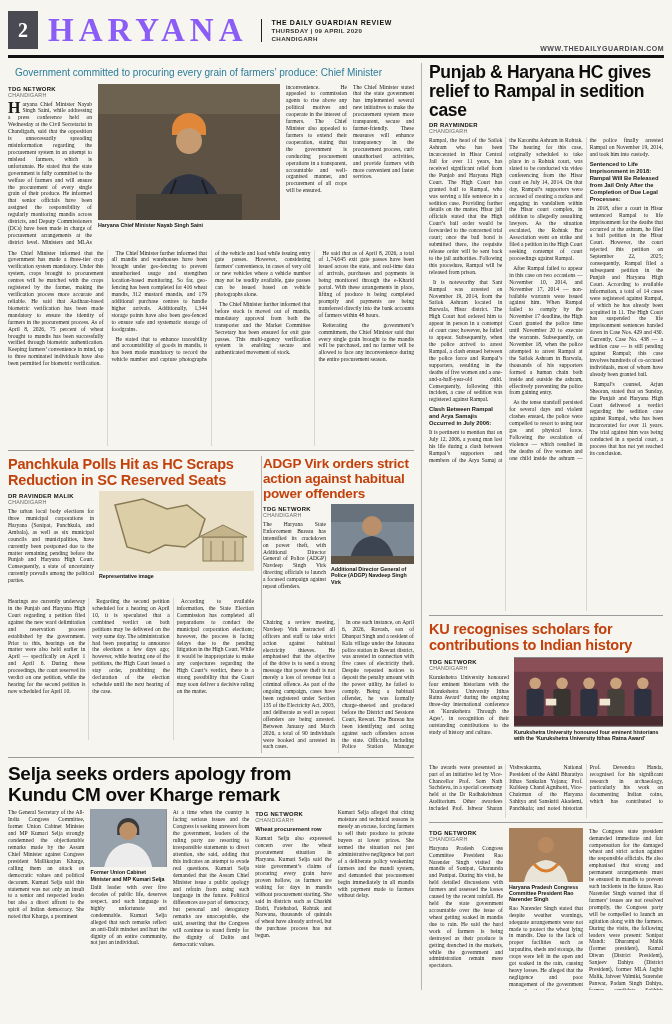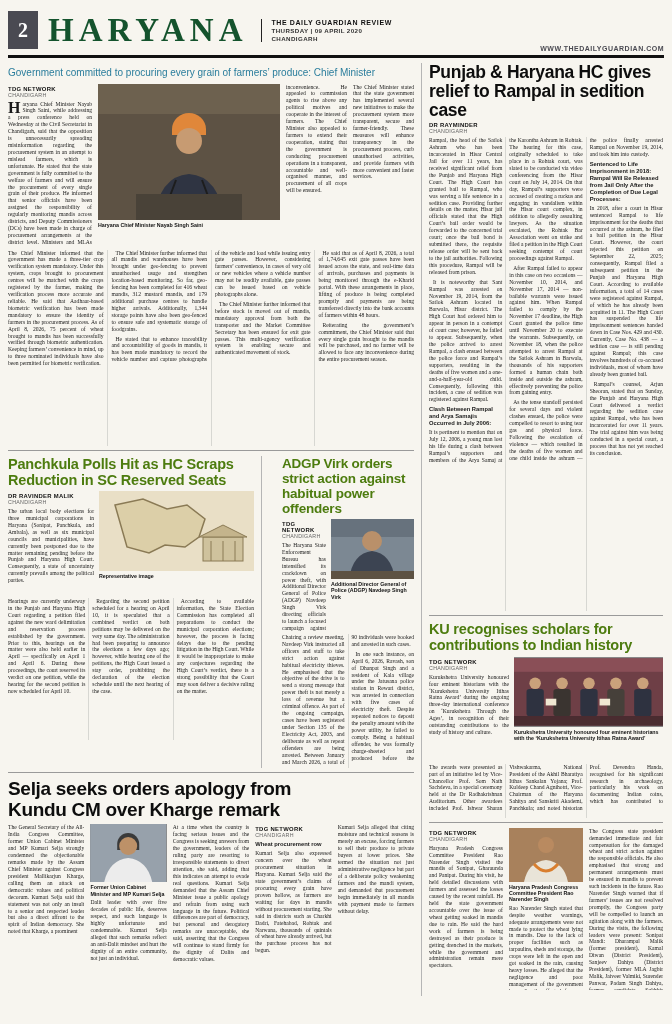--- a/index.html
+++ b/index.html
@@ -9,21 +9,21 @@
     background:#f7f5ef; color:#1a1a1a; overflow:hidden;
     font-family:"Liberation Serif", serif; padding:8px 8px 0 8px;
   }
   
   .masthead { display:flex; align-items:center; height:44px; }
   .pagenum {
     width:30px; height:38px; background:#4a4a52; color:#fff;
     font:700 20px/38px "Liberation Serif", serif; text-align:center; margin-right:10px;
   }
   .section-title {
-    font:700 33px/1 "Liberation Serif", serif; letter-spacing:5px; color:#14532d; margin-right:14px;
+    font:700 33px/1 "Liberation Serif", serif; letter-spacing:5px; color:#8b5cf6; margin-right:14px;
   }
   .mast-info { border-left:1.5px solid #222; padding-left:9px; }
   .mast-info div { font-family:"Liberation Sans", sans-serif; }
   .mi-review { font-size:7px; font-weight:700; letter-spacing:.6px; color:#111; }
   .mi-date   { font-size:6.2px; font-weight:700; color:#333; margin-top:1px; letter-spacing:.4px; }
   .mi-city   { font-size:6.2px; font-weight:700; color:#333; margin-top:1px; letter-spacing:.4px; }
   .website {
     margin-left:auto; align-self:flex-end; font:700 7px "Liberation Sans", sans-serif;
     color:#4a4a52; letter-spacing:.5px;
   }
@@ -54,35 +54,35 @@
   figcaption {
     font:700 5.3px/1.2 "Liberation Sans", sans-serif; color:#111;
     margin-top:2px; text-align:left;
   }
 
   
   .lead-headline {
     font:800 25px/1.05 "Liberation Sans", sans-serif; letter-spacing:-0.5px; color:#0d0d0d;
   }
   .lead-headline span { display:block; }
-  .deck { font:400 10px/1.2 "Liberation Sans", sans-serif; color:#2a7d9c; margin:4px 0 5px; }
+  .deck { font:400 10px/1.2 "Liberation Sans", sans-serif; color:#2a7d9c; margin:4px 7px 5px; }
   .lead-top { display:flex; gap:6px; height:162px; overflow:hidden; }
   .lead-c1 { width:84px; }
   .lead-fig { width:182px; }
   .lead-c2, .lead-c3 { width:61px; }
   .lead-bottom {
     margin-top:4px; height:196px; overflow:hidden;
     columns:4; column-gap:8px; column-rule:1px solid #d7d7d2;
   }
 
   
   .band { display:flex; }
   .art-pk { width:246px; }
-  .art-adgp { flex:1; margin-left:7px; border-left:1px solid #b5b5b5; padding-left:20px; }
-  .h-md { font:800 14.5px/1.12 "Liberation Sans", sans-serif; letter-spacing:-0.2px; color:#4d7c0f; }
+  .art-adgp { flex:1; margin-left:7px; border-left:1px solid #b5b5b5; padding-left:1px; }
+  .h-md { font:800 14.5px/1.12 "Liberation Sans", sans-serif; letter-spacing:-0.2px; color:#c2410c; }
   .pk-row { display:flex; gap:5px; height:104px; overflow:hidden; margin-top:3px; }
   .pk-intro { width:86px; }
   .pk-fig { width:155px; }
   .pk-body { margin-top:3px; height:142px; overflow:hidden; columns:3; column-gap:7px; column-rule:1px solid #d7d7d2; }
   .adgp-row { display:flex; gap:5px; height:112px; overflow:hidden; margin-top:3px; }
   .adgp-intro { flex:1; }
   .adgp-fig { width:83px; }
   .adgp-body { margin-top:3px; height:134px; overflow:hidden; columns:2; column-gap:7px; column-rule:1px solid #d7d7d2; }
 
   

